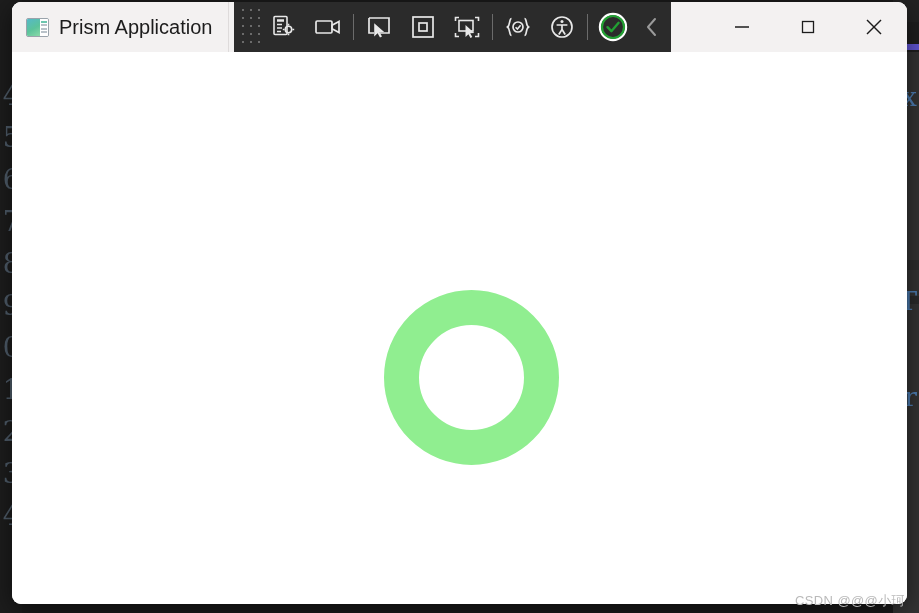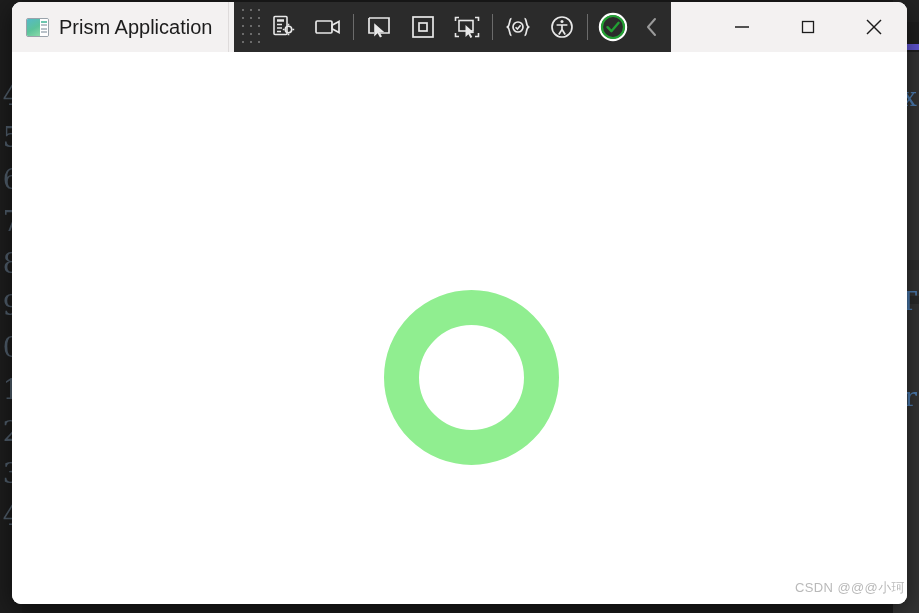--- a/index.html
+++ b/index.html
@@ -213,21 +213,21 @@
     height: 175px;
     border-radius: 50%;
     border: 35px solid #90ee90;
     background: transparent;
   }
 
   
   #watermark {
     position: absolute;
     right: 14px;
-    bottom: 16px;
+    bottom: 3px;
     font-size: 13px;
     color: #b9b9b9;
     letter-spacing: .4px;
     white-space: nowrap;
   }
 </style>
 </head>
 <body>
 
 <div id="editor-backdrop">

